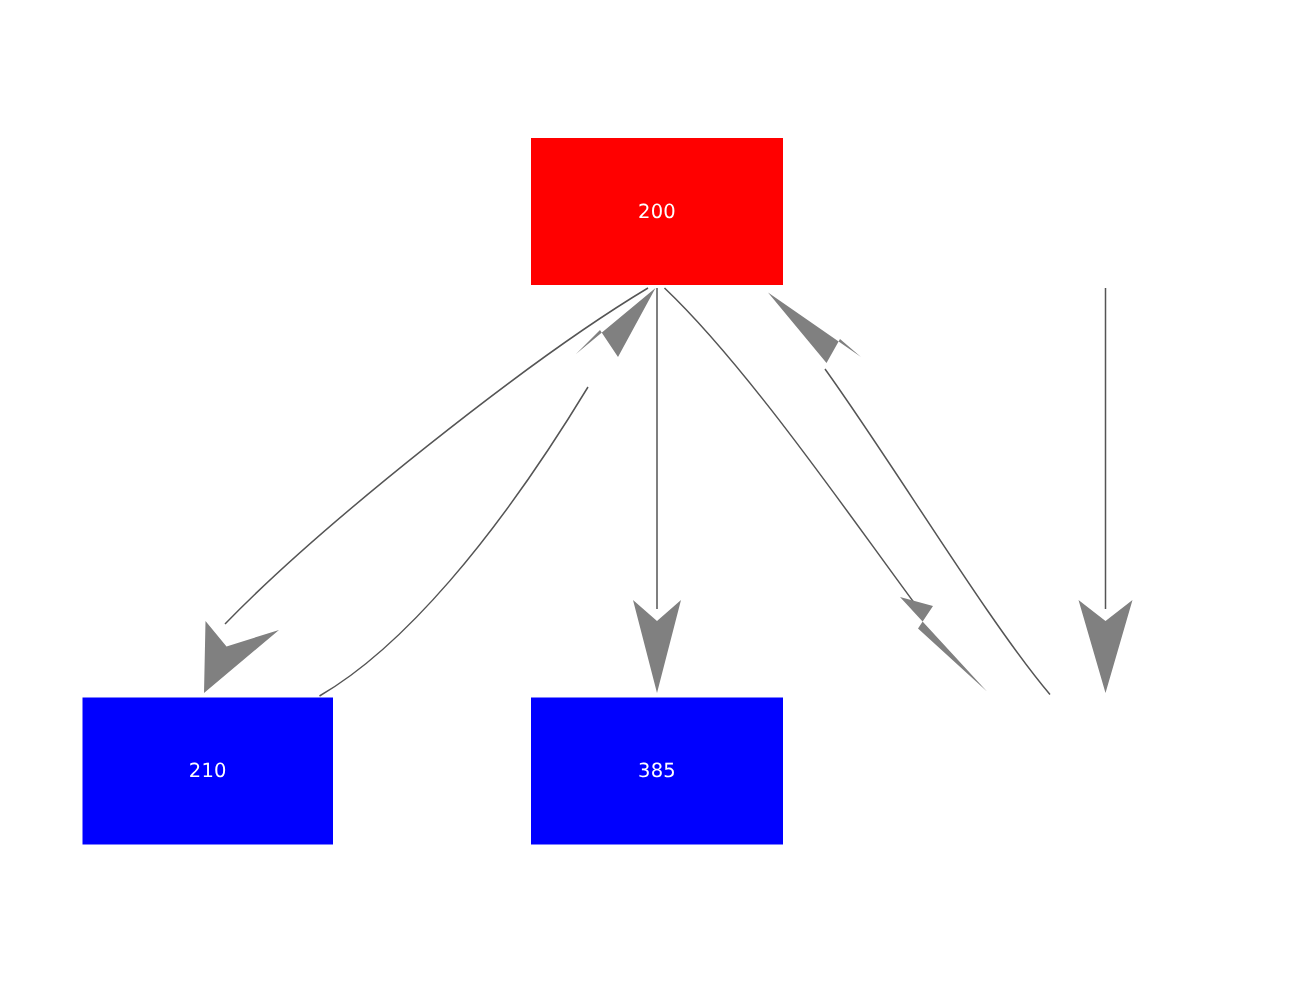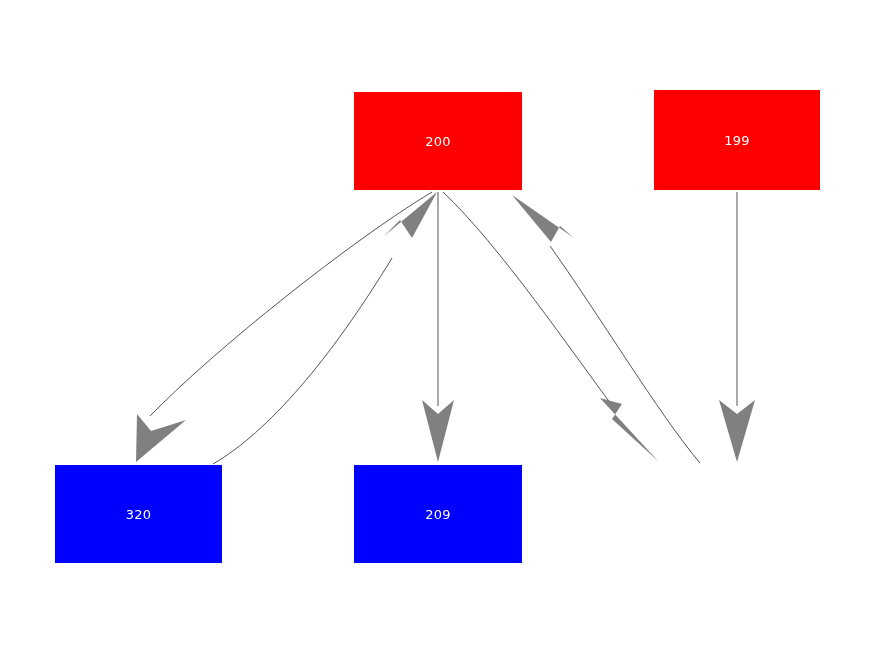--- a/index.html
+++ b/index.html
@@ -93,28 +93,25 @@
     </g>
 
   </svg>
 
   <div id="node-layer">
 
     <div class="node" style="left:354px; top:92px; width:168px; height:98px; background:#ff0000;">
       <span class="node-label">200</span>
     </div>
 
-    <div class="node" style="left:654px; top:90px; width:166px; height:100px; background:#ff0000;">
-      <span class="node-label">199</span>
-    </div>
 
     <div class="node" style="left:55px; top:465px; width:167px; height:98px; background:#0000ff;">
-      <span class="node-label">320</span>
+      <span class="node-label">210</span>
     </div>
 
     <div class="node" style="left:354px; top:465px; width:168px; height:98px; background:#0000ff;">
-      <span class="node-label">209</span>
+      <span class="node-label">385</span>
     </div>
 
 
   </div>
 
 </div>
 
 </body></html>

